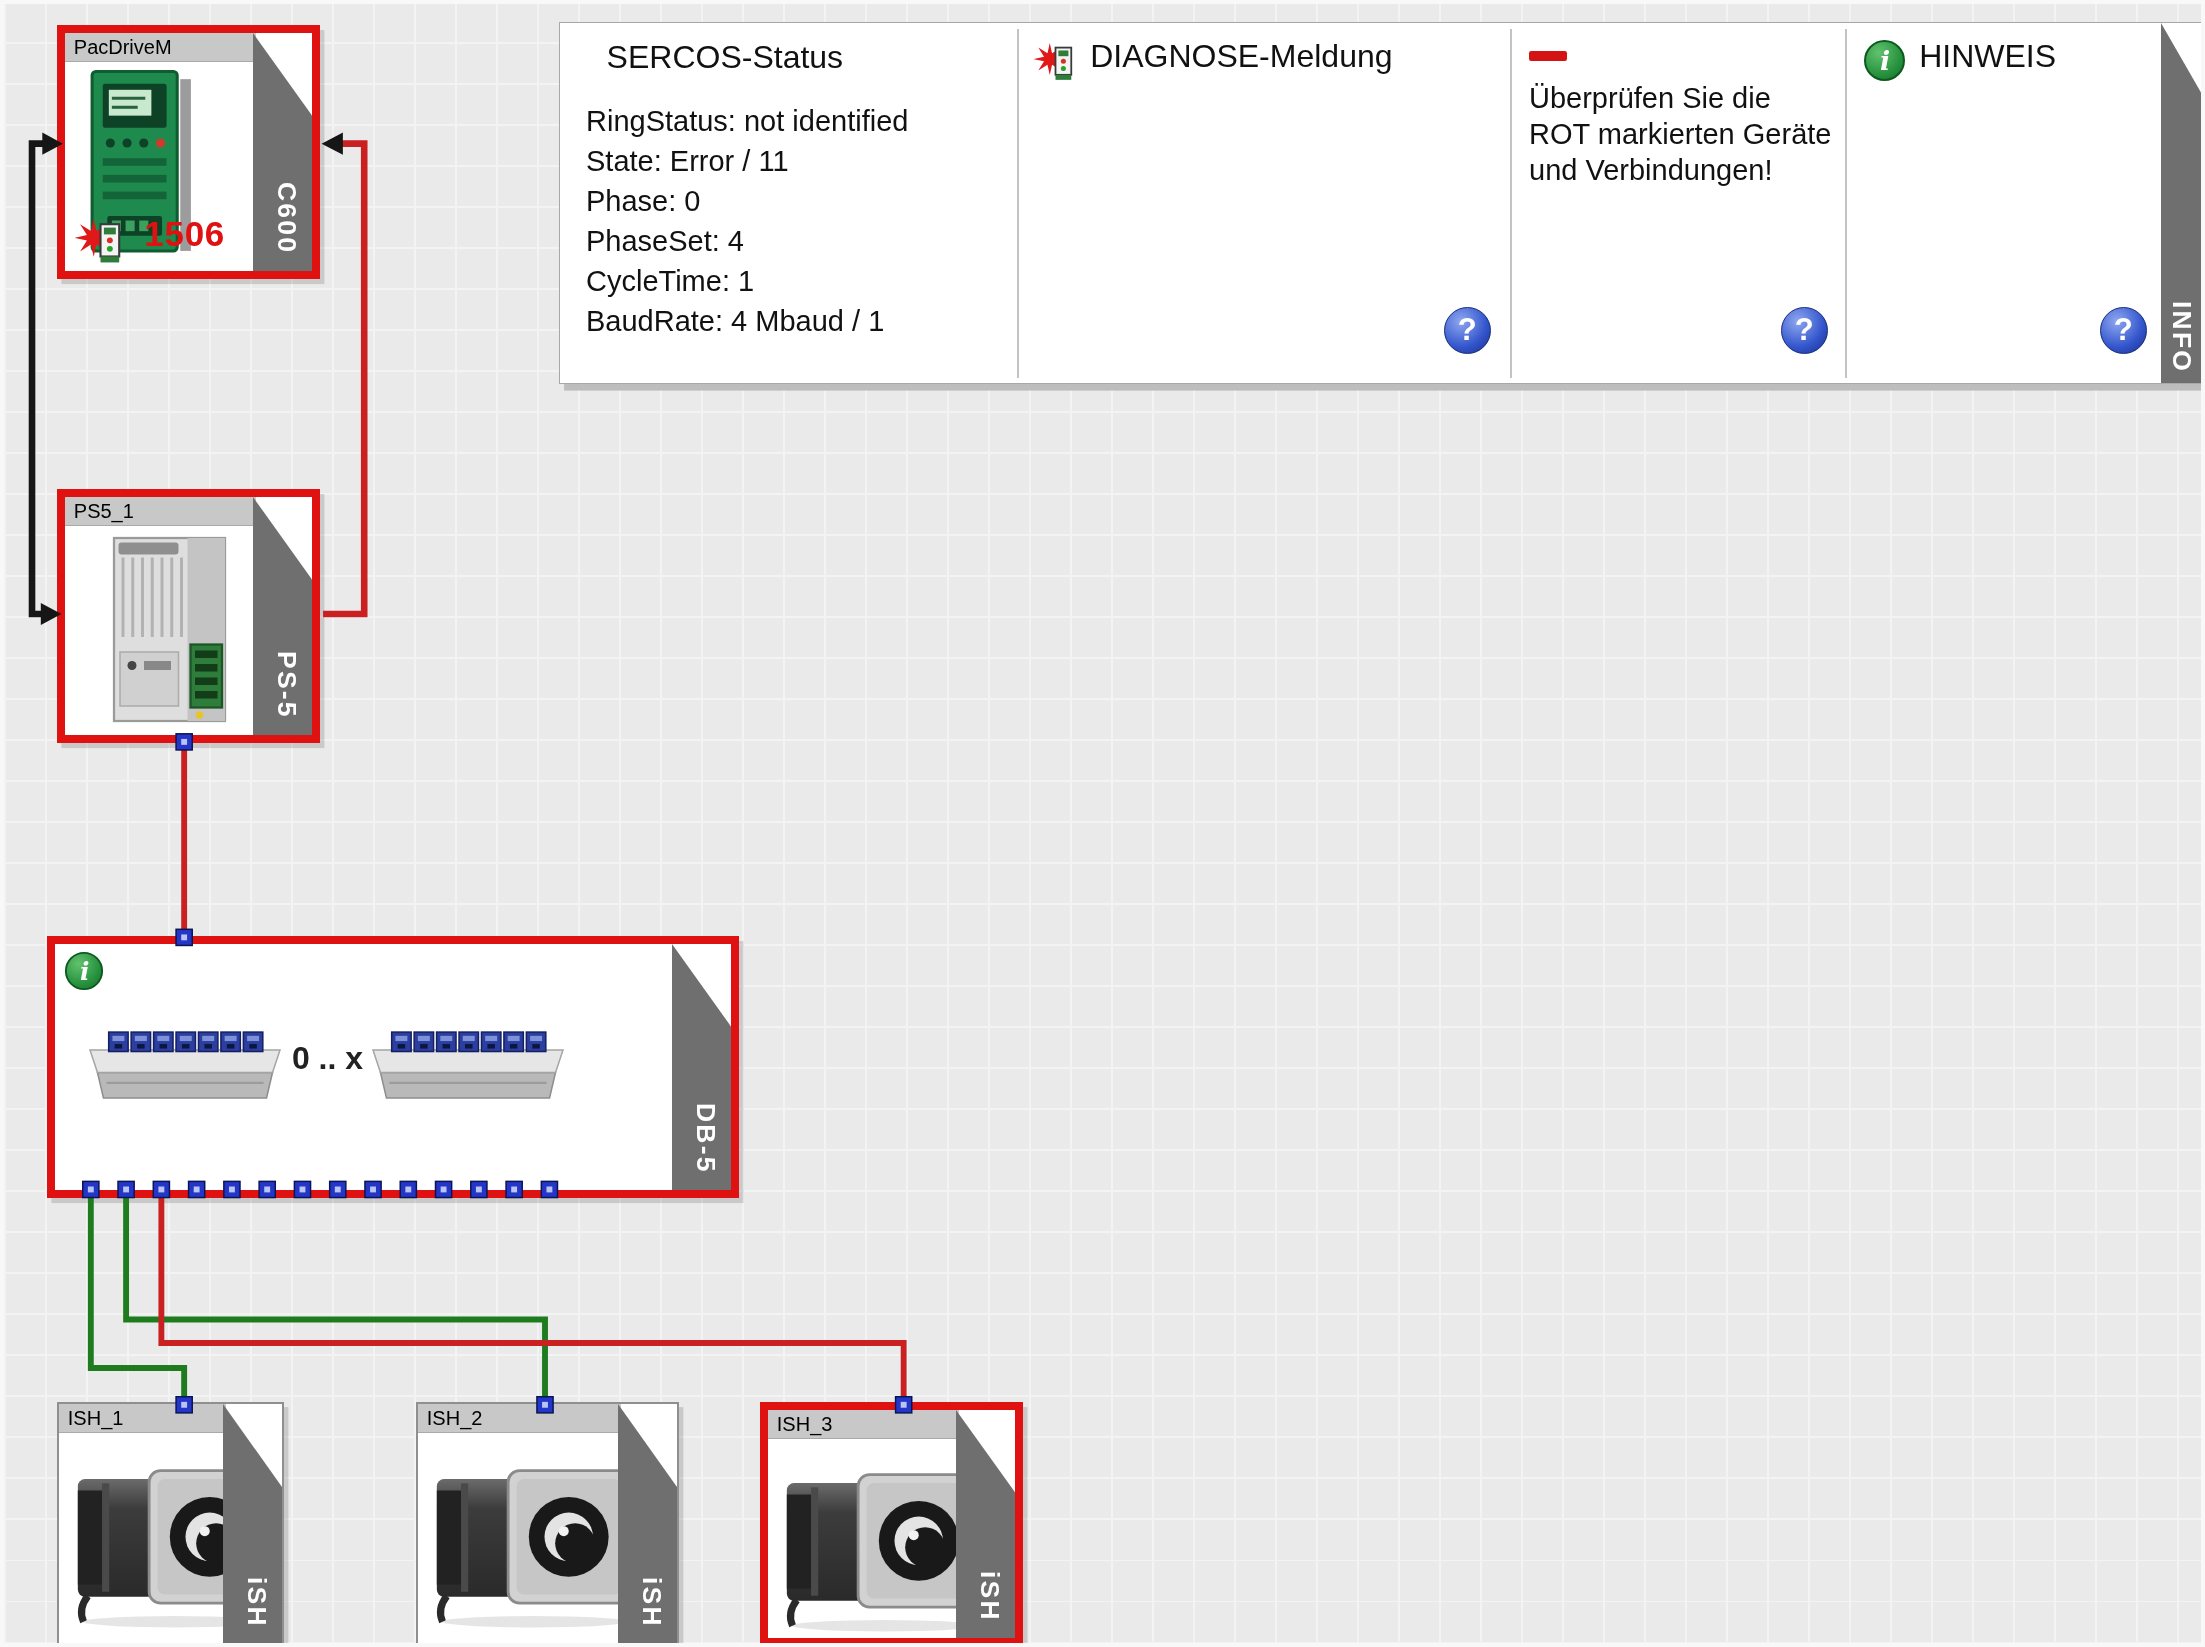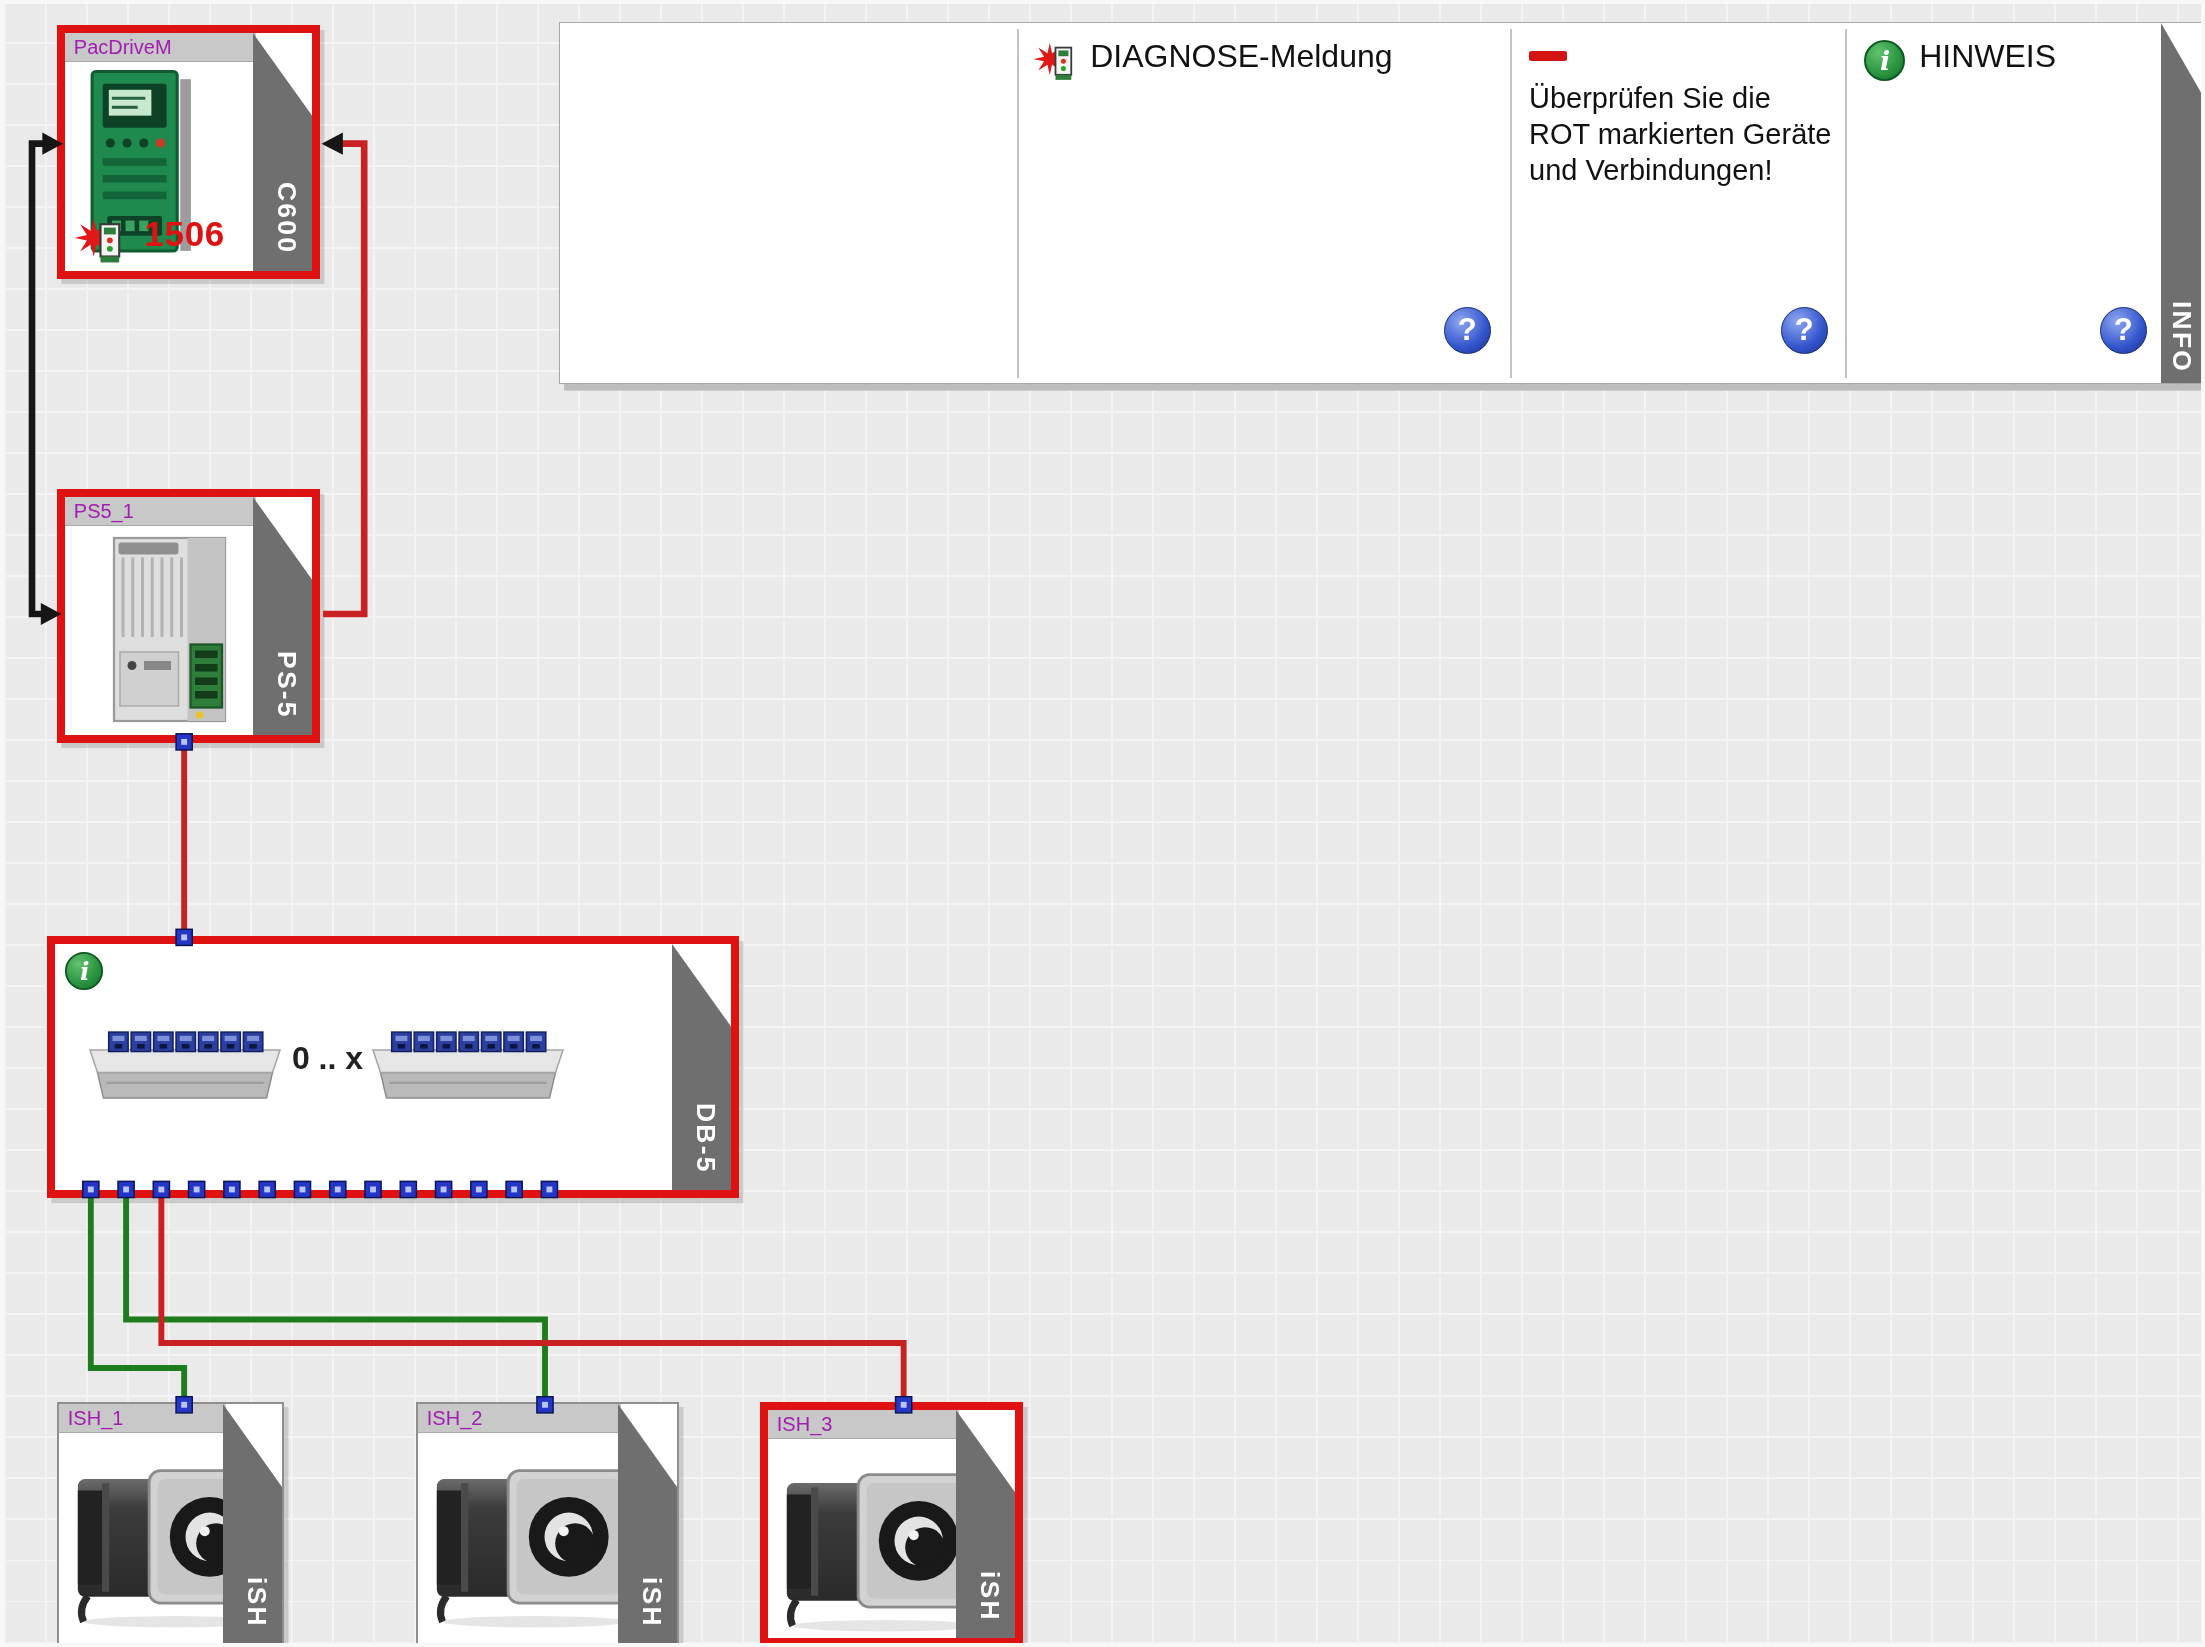--- a/index.html
+++ b/index.html
@@ -9,21 +9,21 @@
     background-image:
       repeating-linear-gradient(0deg,#f3f3f3 0 1.5px,transparent 1.5px 41px),
       repeating-linear-gradient(90deg,#f3f3f3 0 1.5px,transparent 1.5px 41px);
     border:4.4px solid #f8f8f8;box-sizing:border-box;
   }
   
   .box{position:absolute;background:#fff;box-sizing:border-box;box-shadow:4.4px 5.1px 0 rgba(0,0,0,0.14);}
   .box.alarm{border:8px solid #e01111;}
   .box.normal{border:2.9px solid #8f8f8f;}
   .box-header{position:absolute;left:0;top:0;right:56px;height:28px;background:#c8c8c8;
-    border-bottom:1.5px solid #a9a9a9;color:#a21caf;font-size:20px;line-height:28px;padding-left:8.8px;
+    border-bottom:1.5px solid #a9a9a9;color:#000000;font-size:20px;line-height:28px;padding-left:8.8px;
     white-space:nowrap;overflow:hidden;}
   .box-strip{position:absolute;right:0;top:0;width:59px;height:100%;}
   .box-type{position:absolute;right:10.3px;bottom:16px;writing-mode:vertical-rl;color:#fff;
     font-weight:bold;font-size:26.5px;letter-spacing:2.2px;}
   .dev-gfx{position:absolute;}
   .alarm-badge{position:absolute;left:10.3px;bottom:5.9px;display:flex;align-items:flex-start;gap:18px;}
   .alarm-code{color:#e01111;font-weight:bold;font-size:35px;letter-spacing:0.7px;}
   .range-label{position:absolute;font-weight:bold;font-size:32px;color:#222;text-align:center;}
   .infoicon{position:absolute;}
   
@@ -239,20 +239,31 @@
         <use href="#g-motor"></use>
       </svg>
     <svg class="box-strip" viewBox="0 0 80 310" preserveAspectRatio="none">
         <polygon points="0,0 80,112 80,310 0,310" fill="#6f6f6f"></polygon>
       </svg>
     <div class="box-type">iSH</div>
   </div>
 
   <div class="panel">
 
+    <div class="sec" style="left:26px;width:426px;">
+      <div class="sec-title" style="padding-left:20.6px;">SERCOS-Status</div>
+      <div class="sec-lines">
+        <div>RingStatus: not identified</div>
+        <div>State: Error / 11</div>
+        <div>Phase: 0</div>
+        <div>PhaseSet: 4</div>
+        <div>CycleTime: 1</div>
+        <div>BaudRate: 4 Mbaud / 1</div>
+      </div>
+    </div>
 
     <div class="vsep" style="left:457px;"></div>
 
     <div class="sec" style="left:474px;width:467px;text-align:right;">
       <div class="sec-head">
         <svg style="width:43px;height:43px;flex:0 0 auto;" viewBox="0 0 60 60">
             <use href="#g-diagnose"></use>
           </svg>
         <div class="sec-title">DIAGNOSE-Meldung</div>
       </div>

